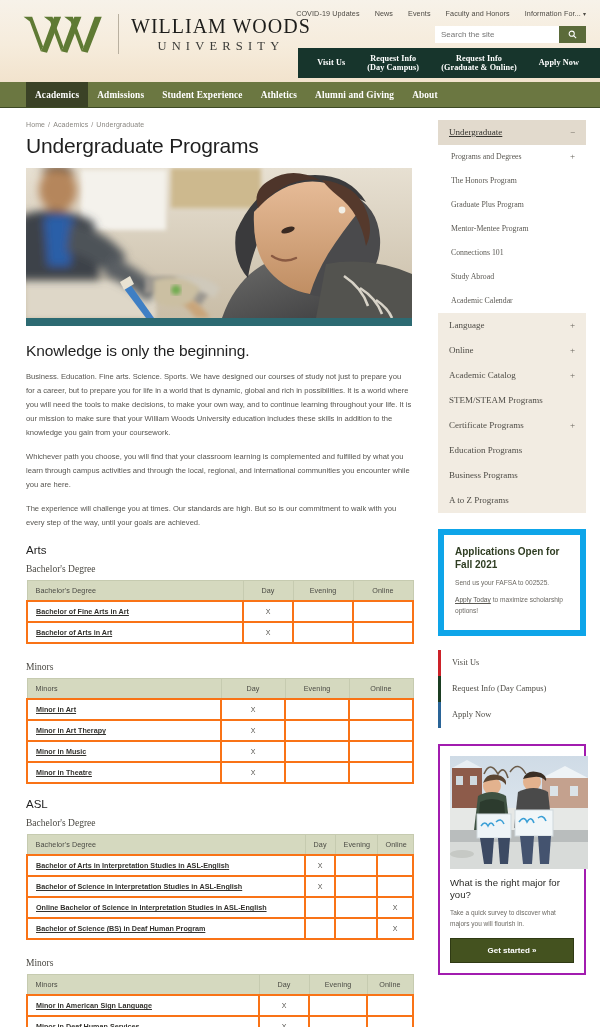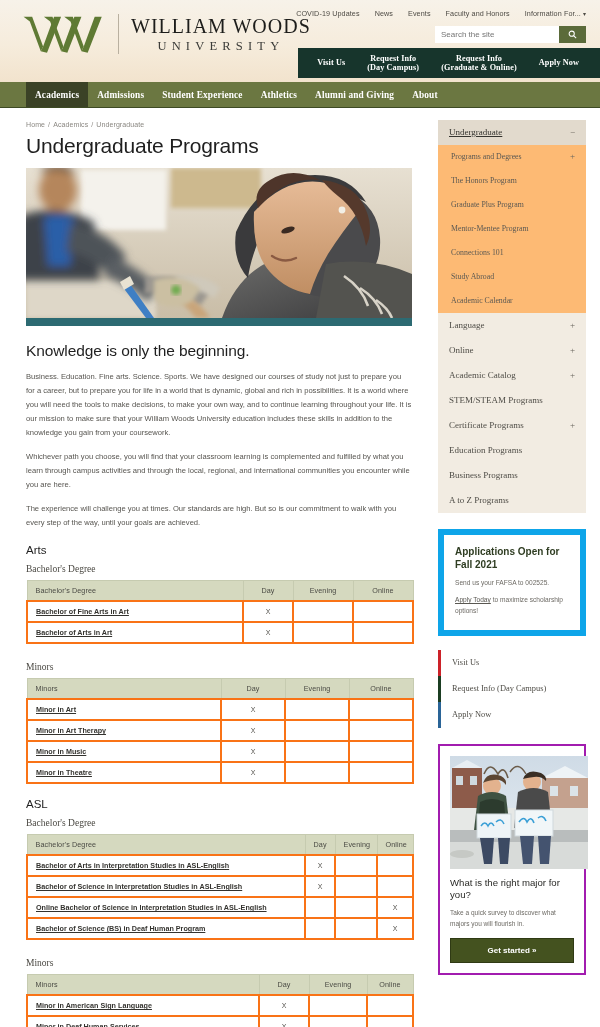--- a/index.html
+++ b/index.html
@@ -123,21 +123,21 @@
   .railnav .item {
     display:flex; align-items:center; justify-content:space-between;
     padding:7px 11px; font-family:"Liberation Serif", serif; font-size:8.4px;
     color:#4f4d47; cursor:pointer; border-bottom:1px solid transparent;
   }
   .railnav .item.top { font-size:9px; }
   .railnav .item.active {
     background:#e2dacd; color:#35342f;
   }
   .railnav .item.active .lbl { text-decoration:underline; }
-  .railnav .sub { background:#fdba74; }
+  .railnav .sub { background:#ffffff; }
   .railnav .sub .item { font-size:7.8px; padding:7px 11px 7px 13px; color:#5a5852; }
   .railnav .pm { font-size:9px; color:#6a675f; line-height:1; padding-left:6px; }
 
   
   .card { border:6px solid #0ea5e9; background:#fff; padding:11px 11px 13px 11px; margin-bottom:14px; }
   .card h5 {
     margin:0 0 6px 0; font-family:"Liberation Sans", sans-serif;
     font-size:10px; font-weight:700; color:#2f3d22; line-height:1.25;
   }
   .card p { margin:0 0 6px 0; font-size:6.6px; line-height:1.7; color:#6d6a64; }

